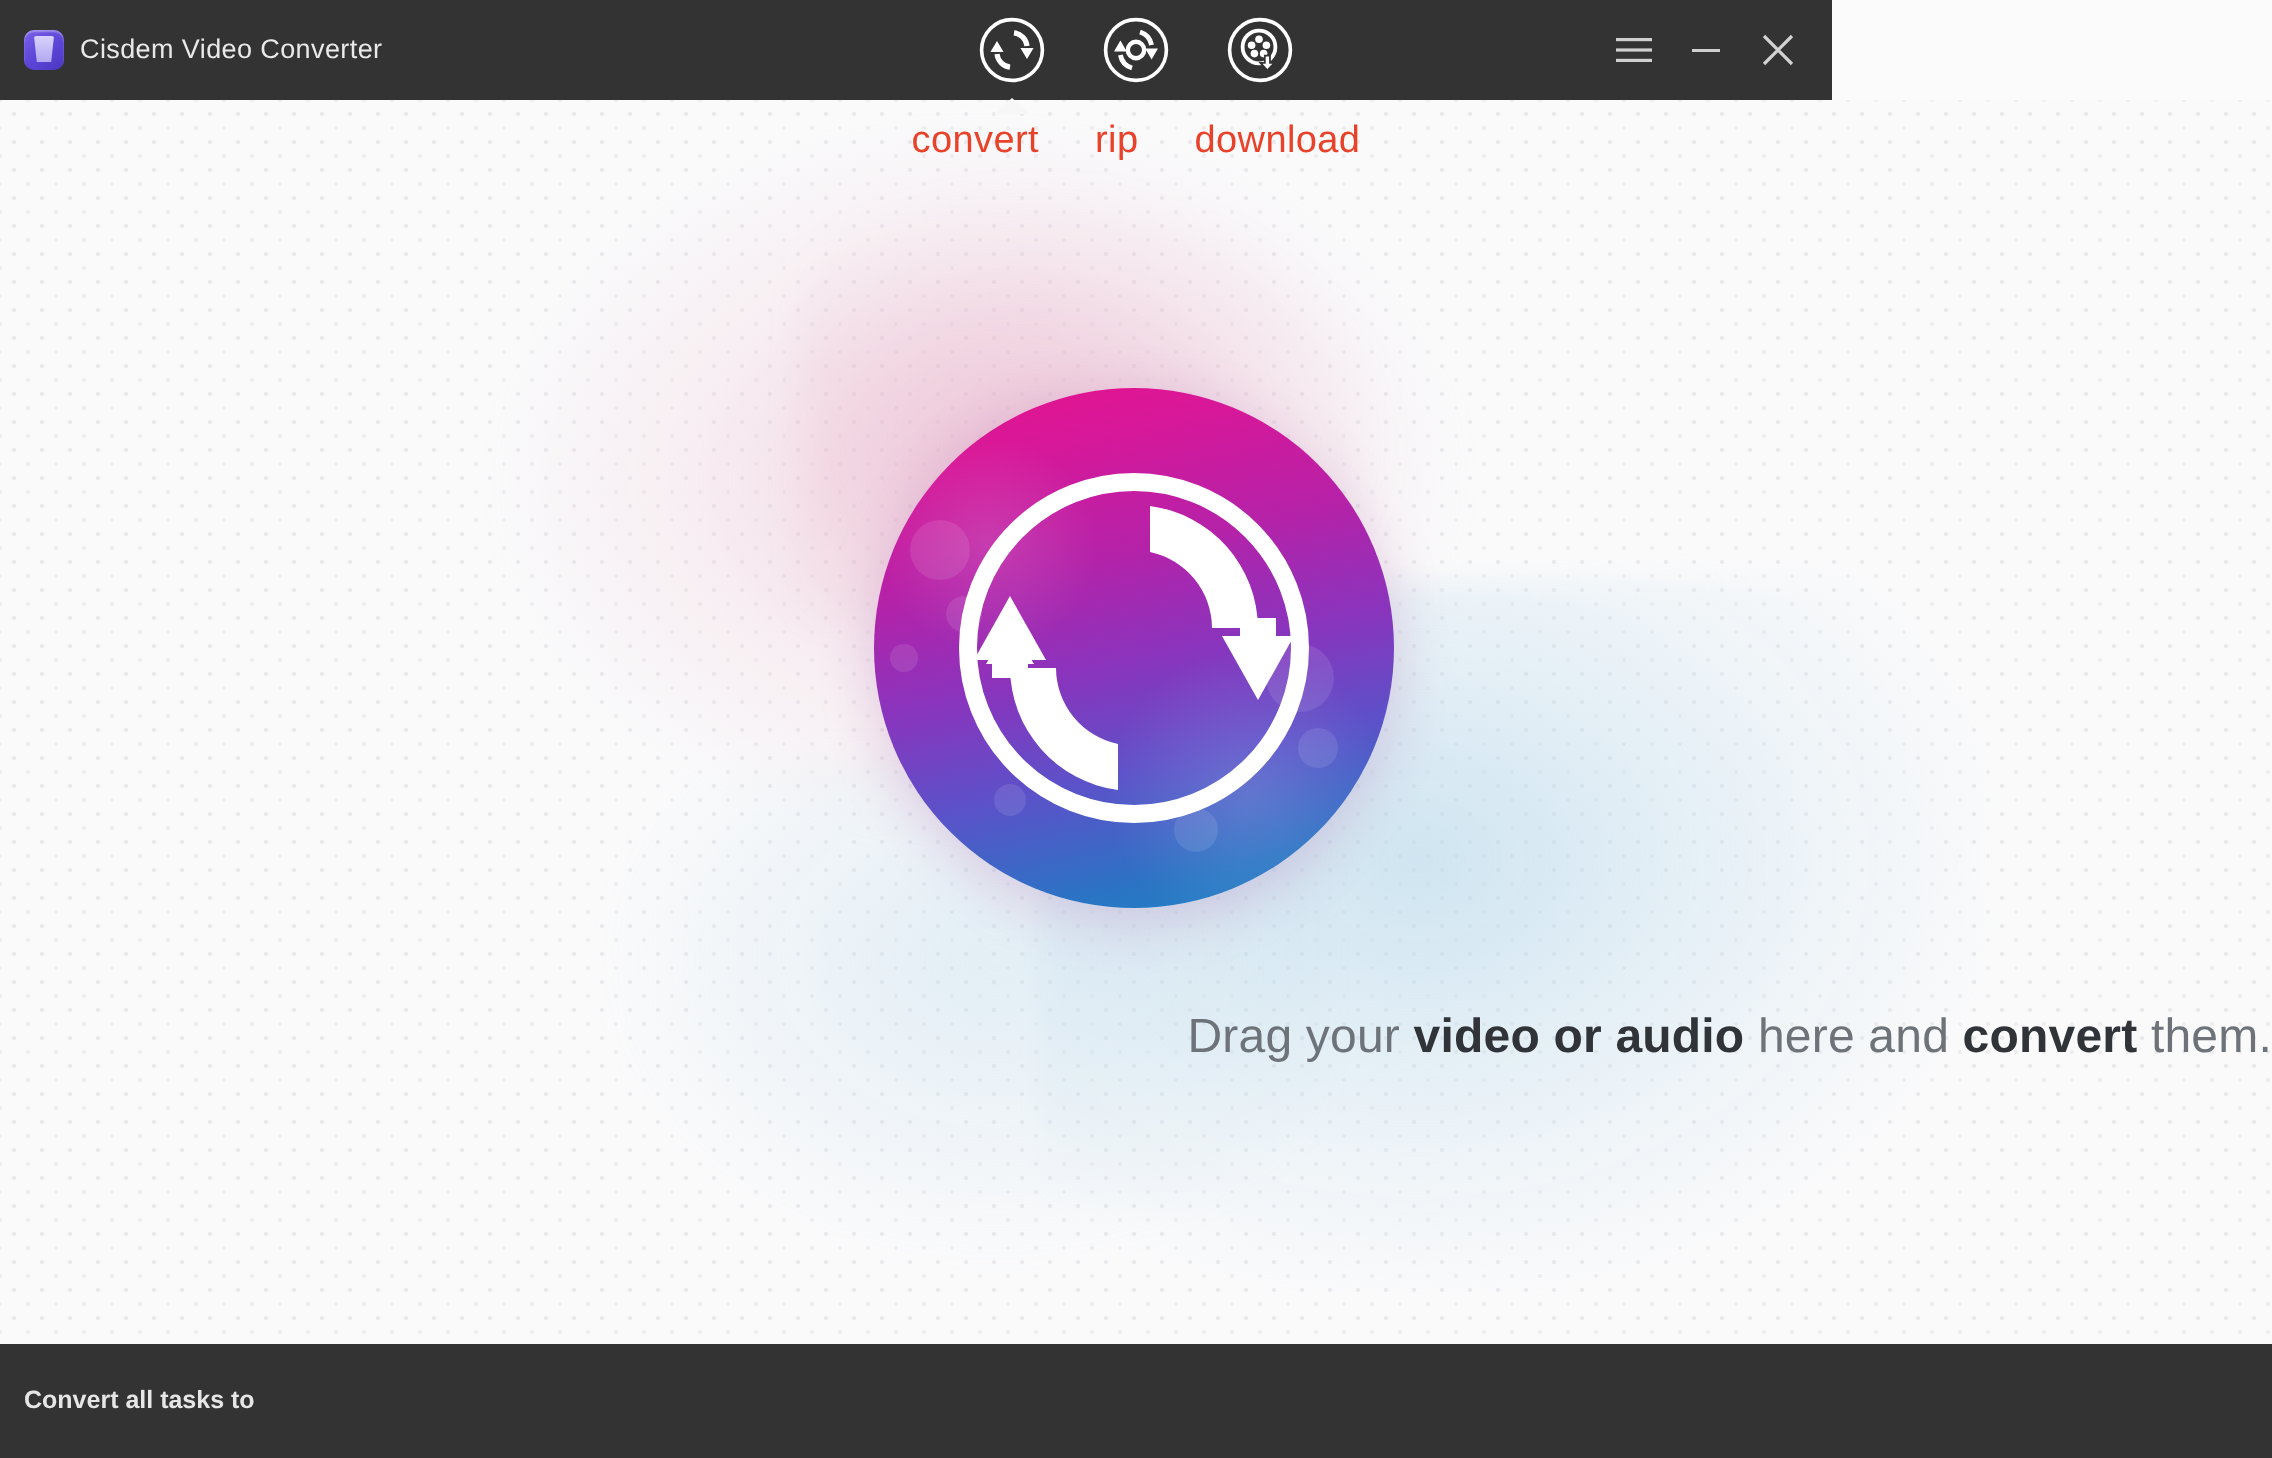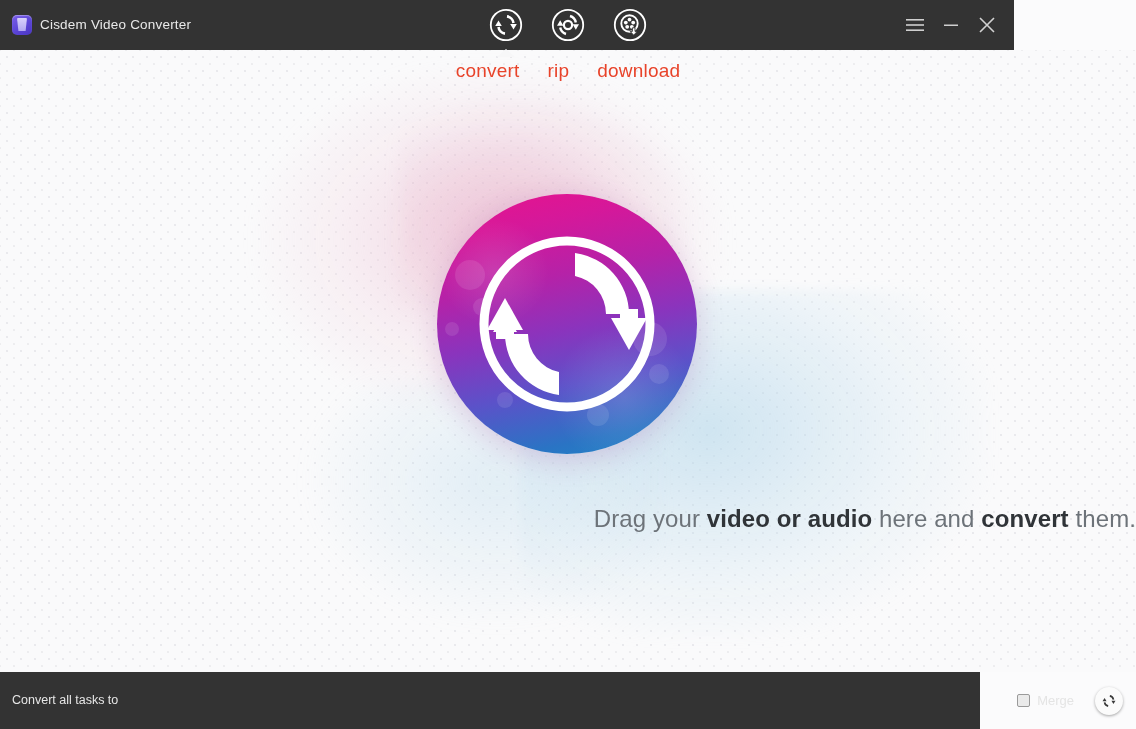--- a/index.html
+++ b/index.html
@@ -17,21 +17,21 @@
     width: 1136px;
     height: 729px;
     overflow: hidden;
     background: #fbfbfc;
   }
 
   
   .titlebar {
     position: absolute;
     left: 0; top: 0;
-    width: 1014px;
+    width: 916px;
     height: 50px;
     background: #333333;
     z-index: 30;
   }
   .app-icon {
     position: absolute;
     left: 12px; top: 15px;
     width: 20px; height: 20px;
     border-radius: 5px;
     background: linear-gradient(145deg, #7b5fe8 0%, #5b45d6 55%, #4a36c2 100%);
@@ -233,24 +233,25 @@
   }
   .drag-text b {
     color: #303438;
     font-weight: bold;
   }
 
   
   .bottombar {
     position: absolute;
     left: 0; top: 672px;
-    width: 980px;
+    width: 1136px;
     height: 57px;
     background: #333333;
     z-index: 30;
+    font-weight: bold;
   }
   .convert-to-label {
     position: absolute;
     left: 12px; top: 0;
     height: 57px;
     line-height: 57px;
     color: #e6e6e6;
     font-size: 12.5px;
     white-space: nowrap;
   }

